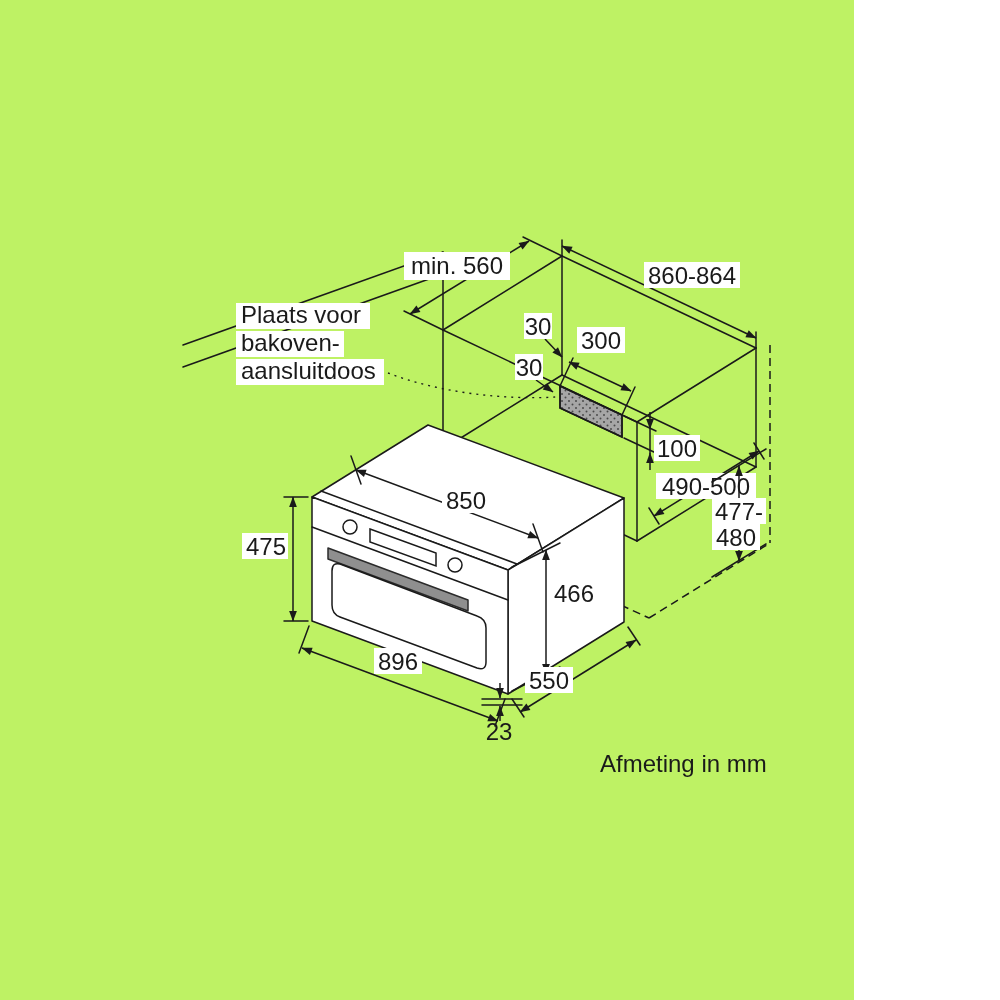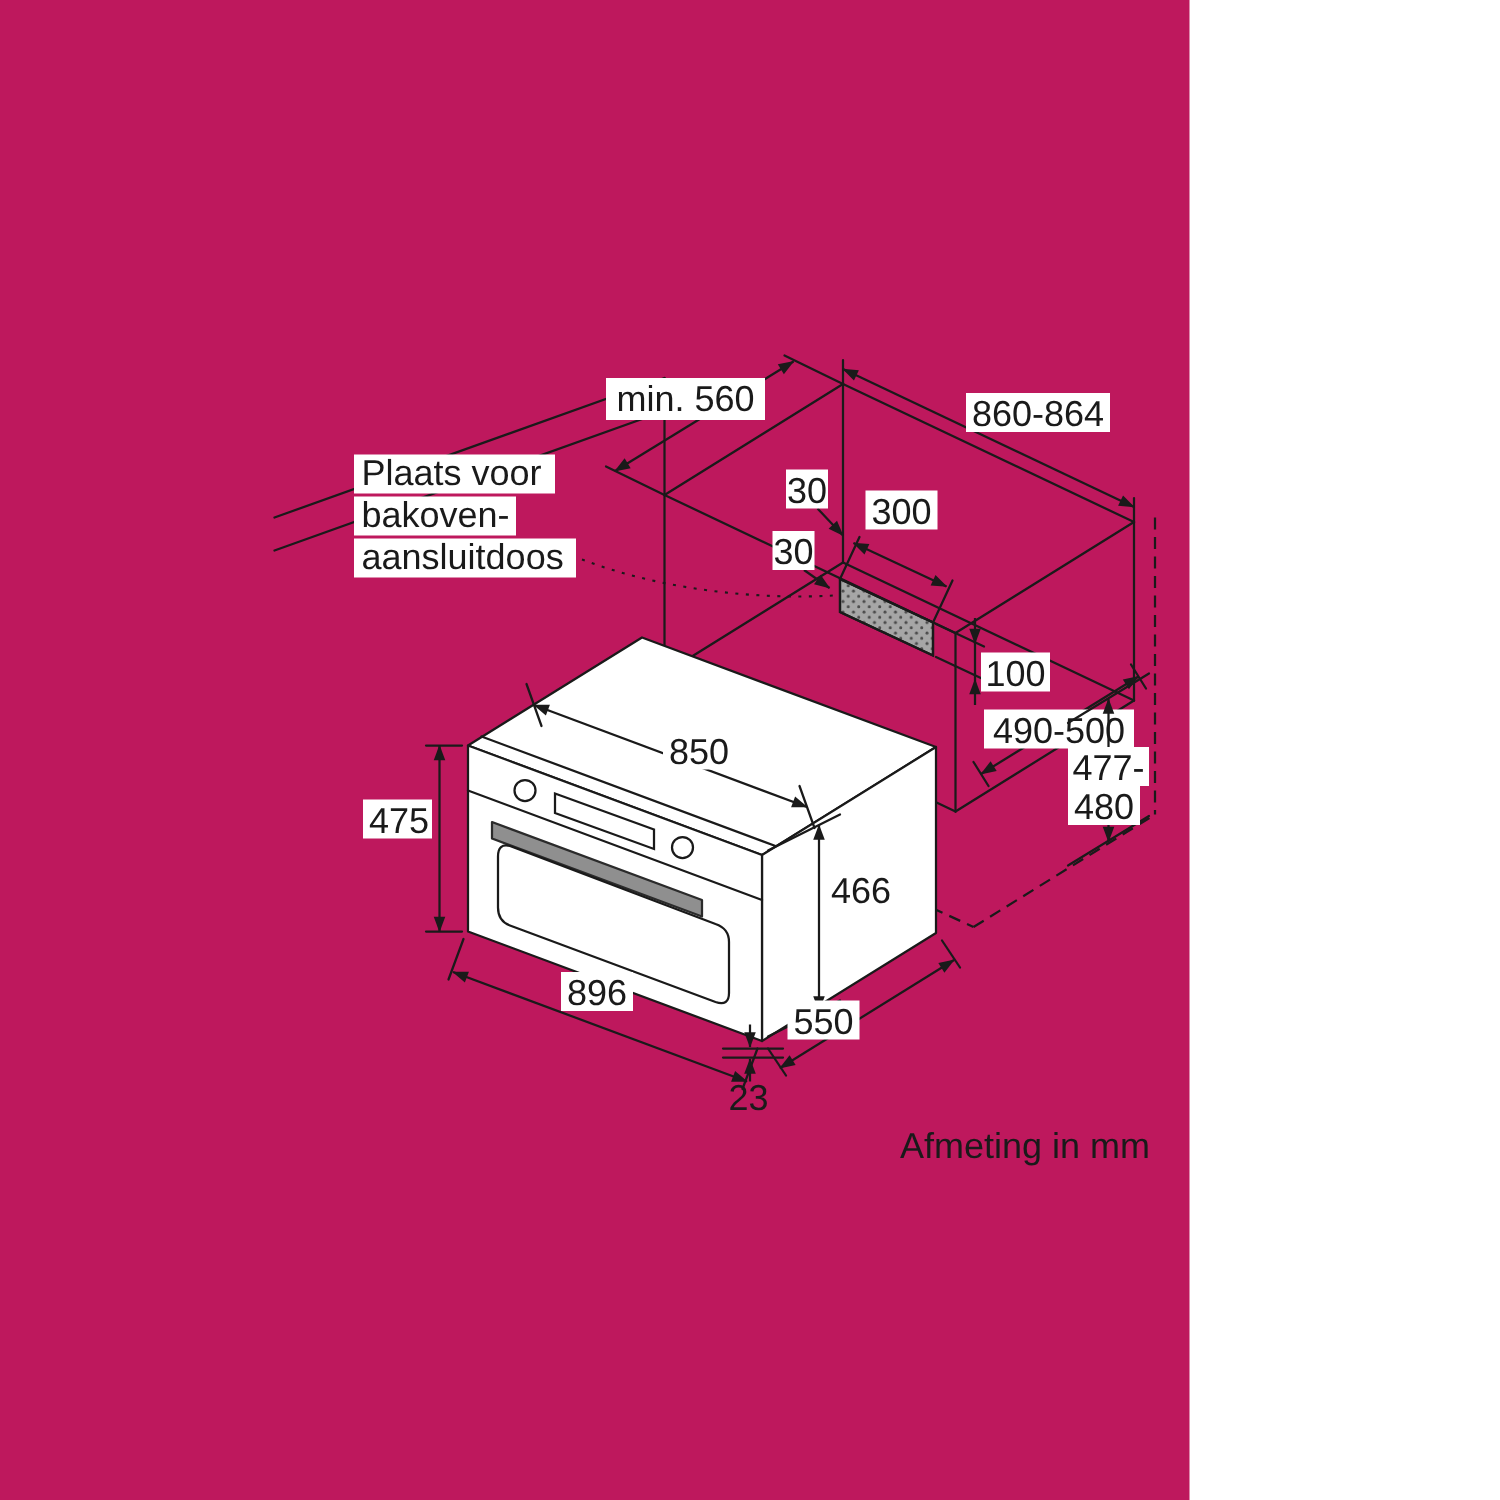--- a/index.html
+++ b/index.html
@@ -1,16 +1,16 @@
 <!DOCTYPE html>
 <html><head>
 <meta charset="utf-8">
 <style>
   html,body{margin:0;padding:0;background:#ffffff;}
-  .page{width:793px;height:1000px;background:#be185d;position:relative;}
+  .page{width:854px;height:1000px;background:#bef264;position:relative;}
   svg{display:block;}
   svg text{
     font-family:"Liberation Sans","DejaVu Sans",sans-serif;
     font-size:24px;
     fill:#1a1a1a;
     stroke:none;
     text-anchor:middle;
   }
   svg text.start{text-anchor:start;}
   .bg{fill:#ffffff;stroke:none;}

